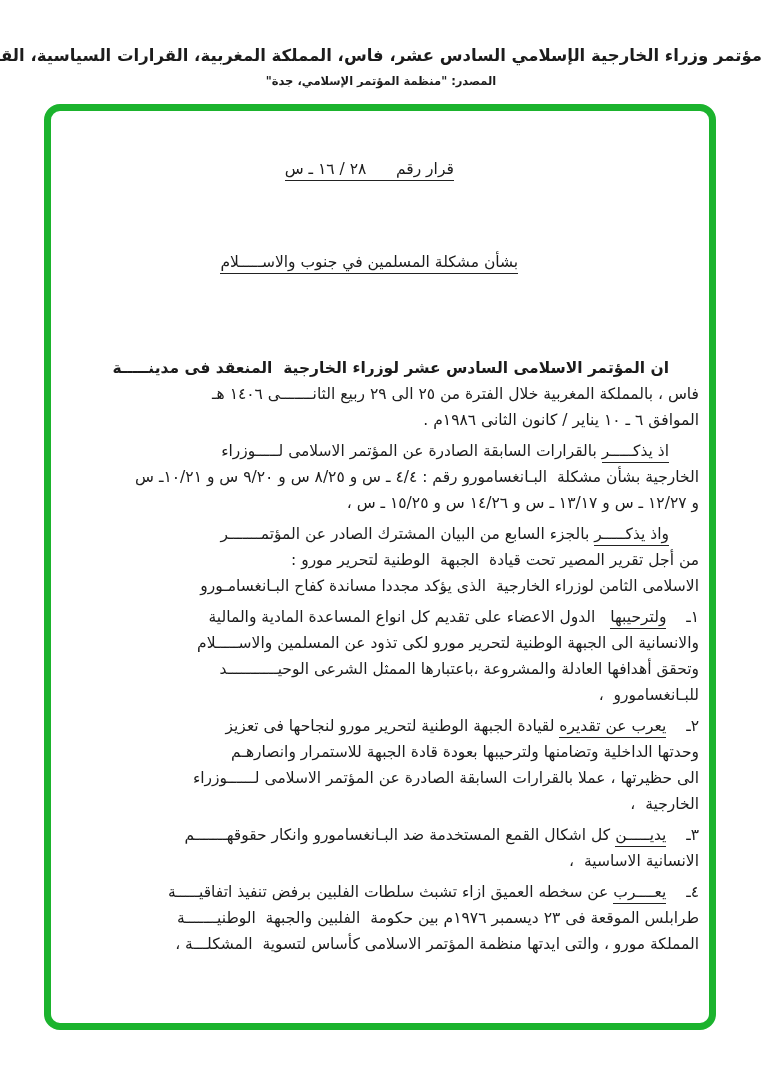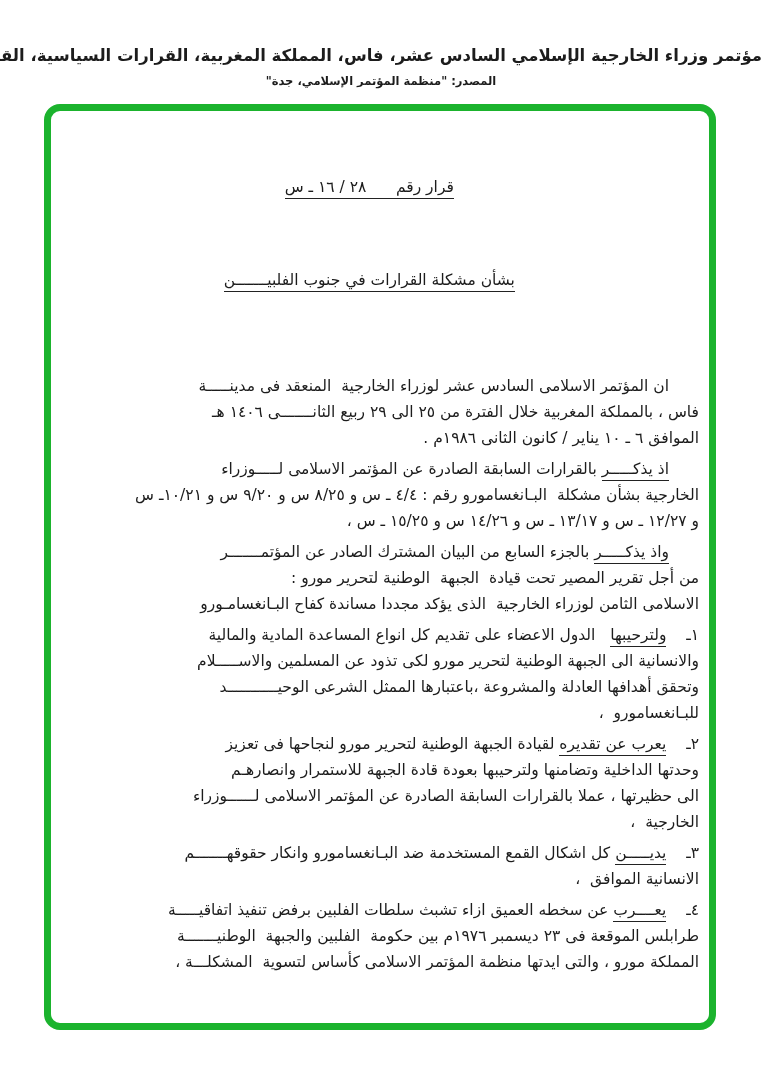--- a/index.html
+++ b/index.html
@@ -32,21 +32,21 @@
     position: absolute;
     left: 44px; top: 104px;
     width: 672px; height: 926px;
     border: 7px solid #1bb32d;
     border-radius: 16px;
     background: #ffffff;
   }
   .doc-content {
     direction: rtl;
     text-align: right;
-    padding: 30px 10px 0 28px;
+    padding: 12px 10px 0 28px;
     font-size: 15.5px;
     overflow: hidden;
     height: 100%;
   }
   .title-block {
     text-align: center;
     margin-bottom: 46px;
   }
   .title-line {
     line-height: 31px;
@@ -71,26 +71,26 @@
   <div class="header-line2">المصدر:  "منظمة المؤتمر الإسلامي، جدة"</div>
 </div>
 
 <div class="doc-box" style="border-color: rgb(27, 179, 45);">
   <div class="doc-content">
     <div class="title-block">
       <div class="title-line">
         <span class="u">قرار رقم      ٢٨ / ١٦ ـ س</span>
       </div>
       <div class="title-line">
-        <span class="u">بشأن مشكلة القرارات في جنوب الفلبيـــــــن</span>
+        <span class="u">بشأن مشكلة المسلمين في جنوب والاســـــلام</span>
       </div>
     </div>
     <div>
         <div class="para">
-          <div class="line" style="text-indent: 30px;"><span>ان المؤتمر الاسلامى السادس عشر لوزراء الخارجية  المنعقد فى مدينـــــة</span></div>
+          <div class="line" style="text-indent: 30px; font-weight: bold;"><span>ان المؤتمر الاسلامى السادس عشر لوزراء الخارجية  المنعقد فى مدينـــــة</span></div>
           <div class="line"><span>فاس ، بالمملكة المغربية خلال الفترة من ٢٥ الى ٢٩ ربيع الثانـــــــى ١٤٠٦ هـ</span></div>
           <div class="line"><span>الموافق ٦ ـ ١٠ يناير / كانون الثانى ١٩٨٦م .</span></div>
         </div>
         <div class="para">
           <div class="line" style="text-indent: 30px;"><span class="u">اذ يذكـــــر</span><span> بالقرارات السابقة الصادرة عن المؤتمر الاسلامى لـــــوزراء</span></div>
           <div class="line"><span>الخارجية بشأن مشكلة  البـانغسامورو رقم : ٤/٤ ـ س و ٨/٢٥ س و ٩/٢٠ س و ١٠/٢١ـ س</span></div>
           <div class="line"><span>و ١٢/٢٧ ـ س و ١٣/١٧ ـ س و ١٤/٢٦ س و ١٥/٢٥ ـ س ،</span></div>
         </div>
         <div class="para">
           <div class="line" style="text-indent: 30px;"><span class="u">واذ يذكـــــر</span><span> بالجزء السابع من البيان المشترك الصادر عن المؤتمـــــــر</span></div>
@@ -104,21 +104,21 @@
           <div class="line"><span>للبـانغسامورو  ،</span></div>
         </div>
         <div class="para">
           <div class="line"><span>٢ـ    </span><span class="u">يعرب عن تقديره</span><span> لقيادة الجبهة الوطنية لتحرير مورو لنجاحها فى تعزيز</span></div>
           <div class="line"><span>وحدتها الداخلية وتضامنها ولترحيبها بعودة قادة الجبهة للاستمرار وانصارهـم</span></div>
           <div class="line"><span>الى حظيرتها ، عملا بالقرارات السابقة الصادرة عن المؤتمر الاسلامى لــــــوزراء</span></div>
           <div class="line"><span>الخارجية  ،</span></div>
         </div>
         <div class="para">
           <div class="line"><span>٣ـ    </span><span class="u">يديـــــن</span><span> كل اشكال القمع المستخدمة ضد البـانغسامورو وانكار حقوقهـــــــم</span></div>
-          <div class="line"><span>الانسانية الموافق  ،</span></div>
+          <div class="line"><span>الانسانية الاساسية  ،</span></div>
         </div>
         <div class="para">
           <div class="line"><span>٤ـ    </span><span class="u">يعــــرب</span><span> عن سخطه العميق ازاء تشبث سلطات الفلبين برفض تنفيذ اتفاقيـــــة</span></div>
           <div class="line"><span>طرابلس الموقعة فى ٢٣ ديسمبر ١٩٧٦م بين حكومة  الفلبين والجبهة  الوطنيـــــــة</span></div>
           <div class="line"><span>المملكة مورو ، والتى ايدتها منظمة المؤتمر الاسلامى كأساس لتسوية  المشكلـــة ،</span></div>
         </div>
       </div>
   </div>
 </div>
 

